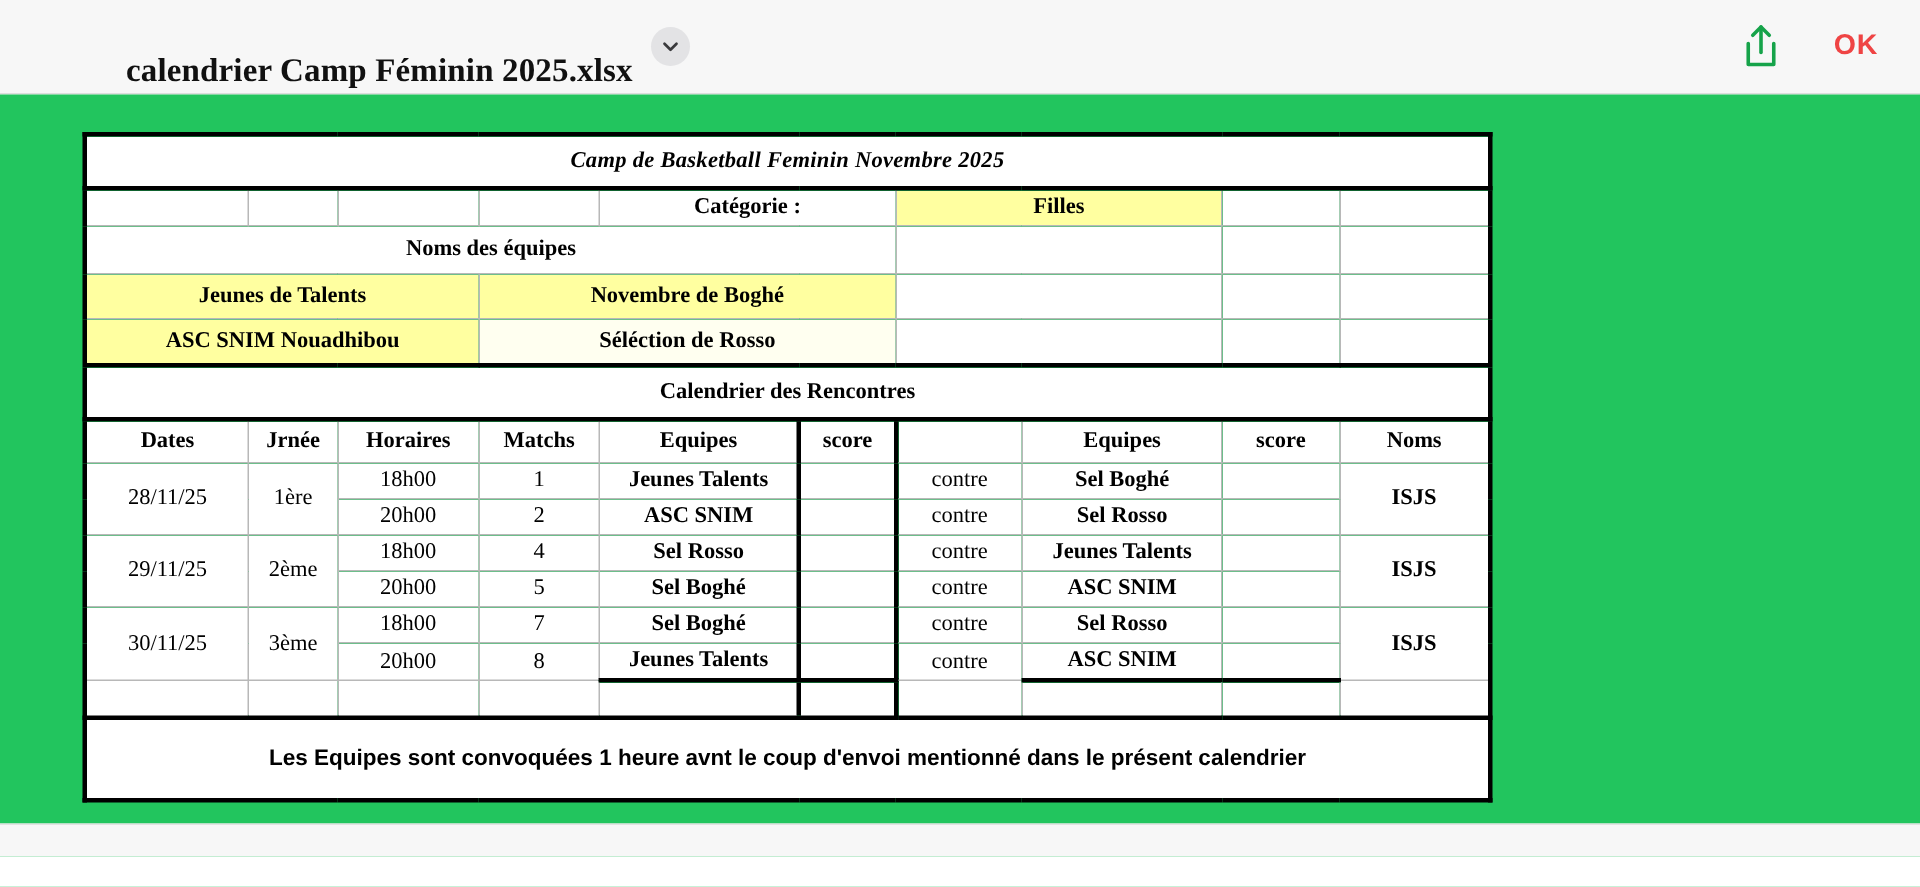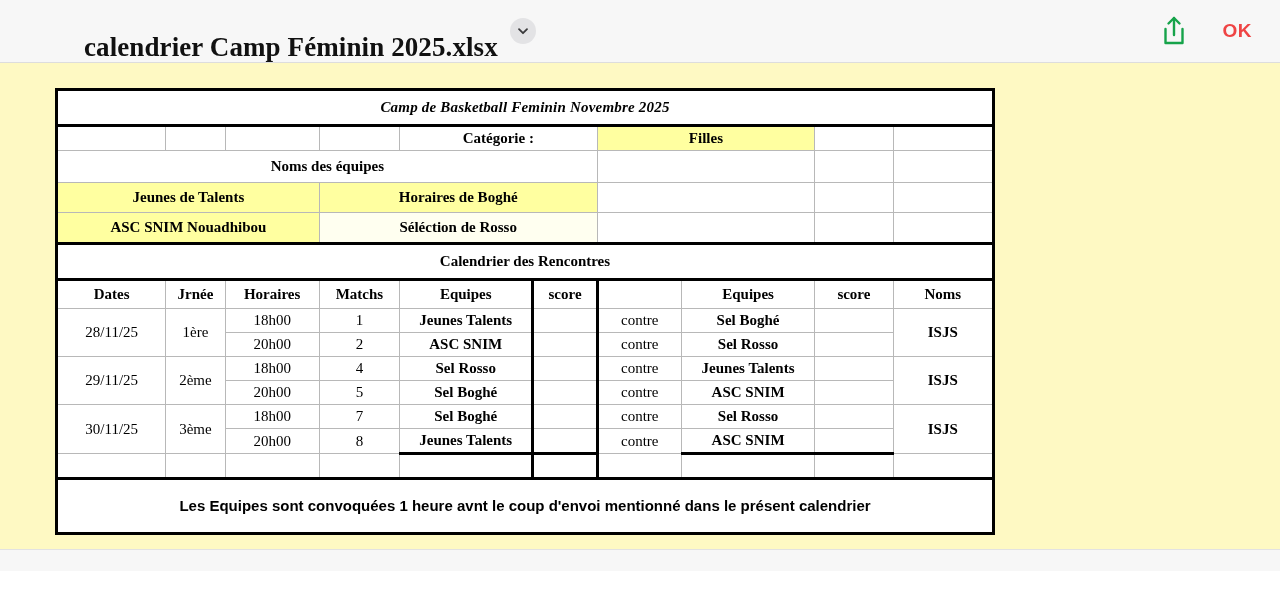--- a/index.html
+++ b/index.html
@@ -24,21 +24,21 @@
     align-items: center;
   }
   .file-title-wrap {
     display: flex;
     align-items: center;
     margin-left: 84px;
   }
   .file-title {
     font-family: "Liberation Serif", serif;
     font-weight: bold;
-    font-size: 27px;
+    font-size: 22px;
     color: #111111;
     letter-spacing: 0.1px;
     margin-top: 32px;
   }
   .chevron-btn {
     width: 26px;
     height: 26px;
     border-radius: 50%;
     background: #e3e3e5;
     margin-left: 12px;
@@ -63,21 +63,21 @@
     font-weight: bold;
     font-size: 19px;
     color: #ef4444;
     letter-spacing: 0.5px;
   }
 
   
   .sheet-area {
     position: relative;
     height: 508px;
-    background: #fef9c3;
+    background: #22c55e;
   }
   .sheet {
     position: absolute;
     left: 55px;
     top: 25px;
     width: 940px;
   }
   table.grid {
     border-collapse: collapse;
     table-layout: fixed;
@@ -259,21 +259,21 @@
 
       <tr>
         <td colspan="6" class="noms tb-left">Noms des équipes</td>
         <td colspan="2"></td>
         <td></td>
         <td class="tb-right"></td>
       </tr>
 
       <tr>
         <td colspan="3" class="teamcell yellow tb-left">Jeunes de Talents</td>
-        <td colspan="3" class="teamcell yellow">Horaires de Boghé</td>
+        <td colspan="3" class="teamcell yellow">Novembre de Boghé</td>
         <td colspan="2"></td>
         <td></td>
         <td class="tb-right"></td>
       </tr>
 
       <tr>
         <td colspan="3" class="teamcell yellow tb-left">ASC SNIM Nouadhibou</td>
         <td colspan="3" class="teamcell yellow-pale">Séléction de Rosso</td>
         <td colspan="2" class="tb-bottom"></td>
         <td></td>

